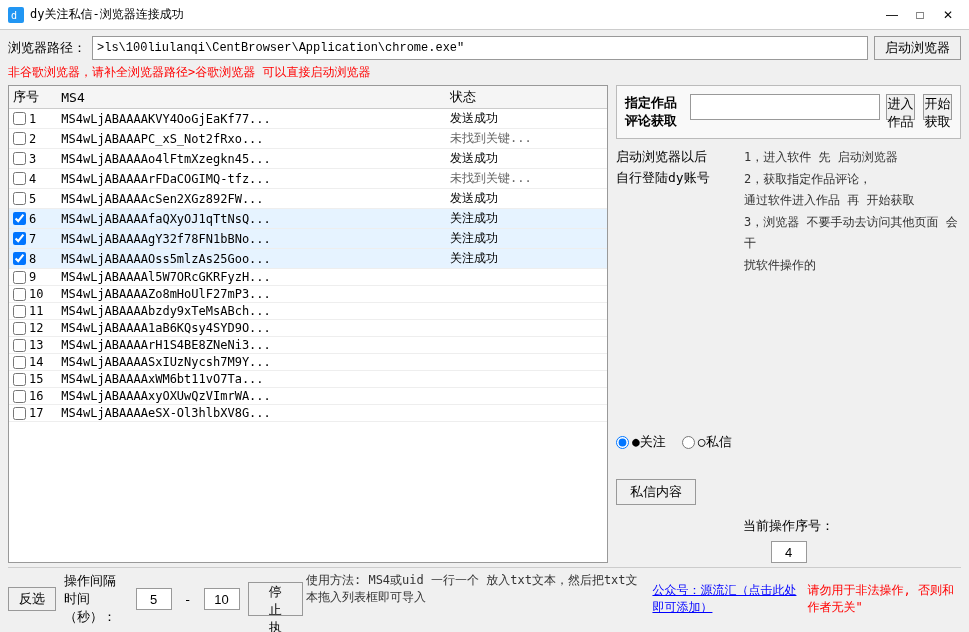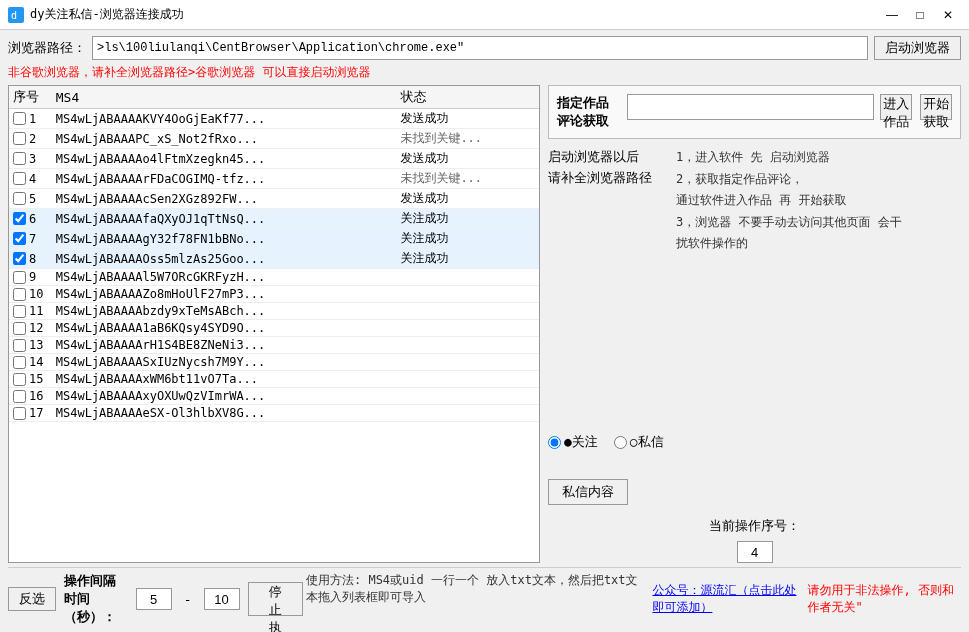--- a/index.html
+++ b/index.html
@@ -104,21 +104,21 @@
       display: flex;
       gap: 8px;
       flex: 1;
       min-height: 0;
     }
 
     
     .left-panel {
       border: 1px solid #999;
       background: #fff;
-      width: 532px;
+      width: 600px;
       overflow-y: auto;
       flex-shrink: 0;
     }
     .table {
       width: 100%;
       border-collapse: collapse;
     }
     .table th {
       background: #f5f5f5;
       border-bottom: 1px solid #ccc;
@@ -261,21 +261,20 @@
       flex-direction: row;
       gap: 3px;
     }
     .bottom-controls {
       display: flex;
       align-items: center;
       gap: 8px;
     }
     .interval-label {
       font-size: 13px;
-      font-weight: bold;
     }
     .interval-input {
       width: 36px;
       height: 22px;
       border: 1px solid #999;
       padding: 0 2px;
       text-align: center;
       font-size: 13px;
     }
     .stop-btn {
@@ -531,21 +530,21 @@
         <input class="fetch-input" type="text" style="">
         <div class="fetch-buttons">
           <button class="fetch-btn">进入作品</button>
           <button class="fetch-btn">开始获取</button>
         </div>
       </div>
 
       <div class="info-area">
         <div class="red-notice">
           <div>启动浏览器以后</div>
-          <div>请补全浏览器路径</div>
+          <div>自行登陆dy账号</div>
         </div>
         <div class="instructions" id="instructions-container">
         <div>1，进入软件 先 启动浏览器</div>
             <div>2，获取指定作品评论，</div>
             <div>   通过软件进入作品 再 开始获取</div>
             <div>3，浏览器 不要手动去访问其他页面 会干</div>
             <div>   扰软件操作的</div>
           </div>
       </div>
 

